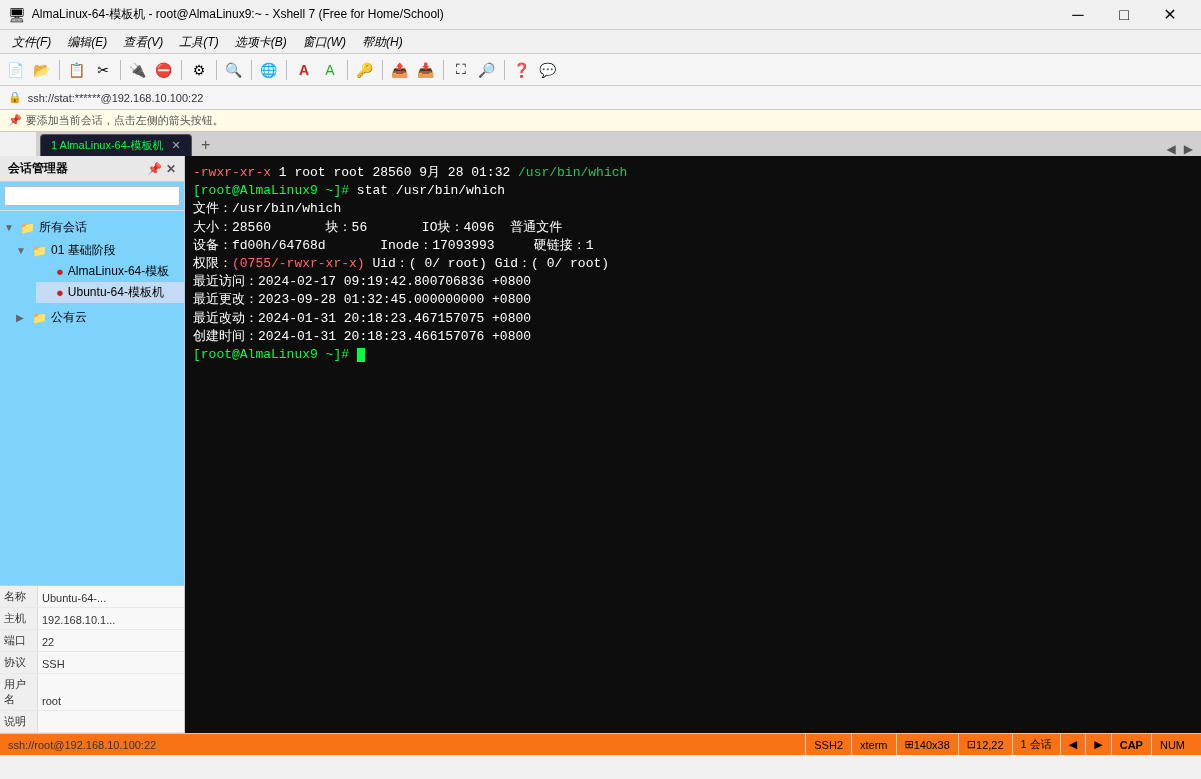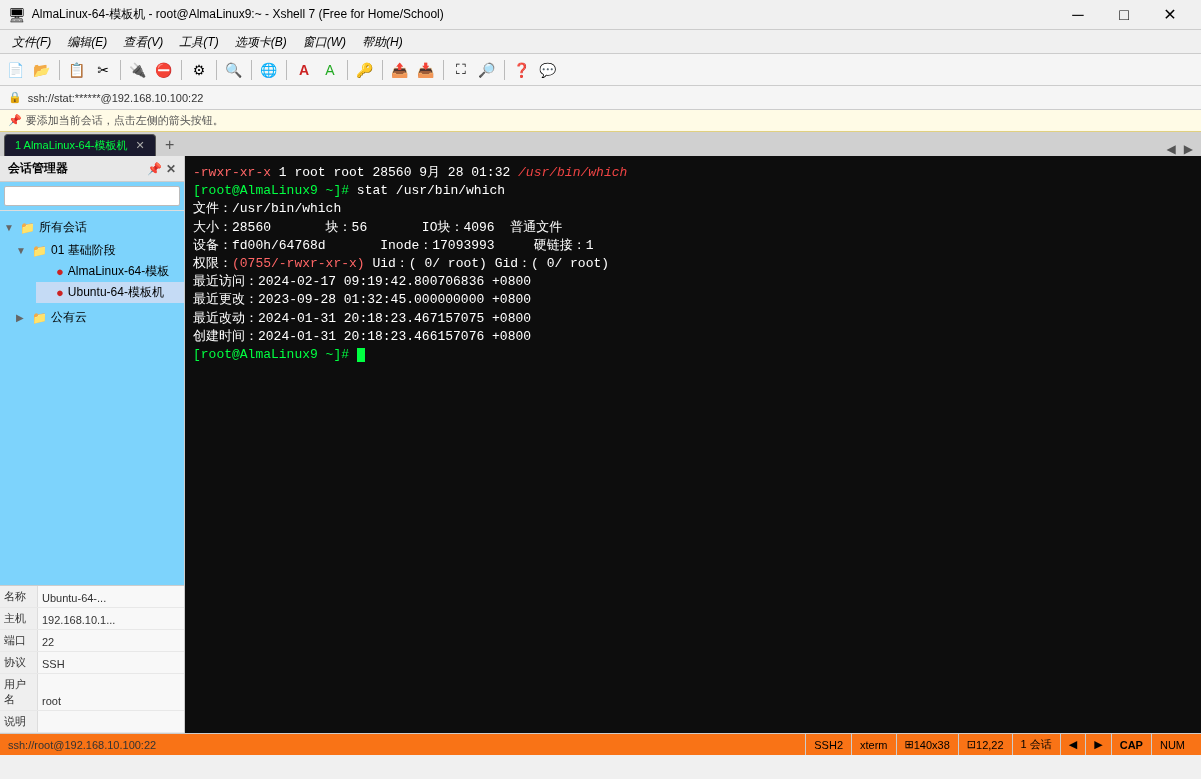--- a/index.html
+++ b/index.html
@@ -101,21 +101,21 @@
       width: 38px; min-width: 38px; padding: 3px 4px; color: #333; background: #efefef;
       border-right: 1px solid #ddd;
     }
     .info-row .info-value {
       padding: 3px 4px; color: #333; overflow: hidden; text-overflow: ellipsis; white-space: nowrap;
     }
 
     
     #tab-bar {
       display: flex; align-items: flex-end; height: 24px; background: #d0d0d0;
-      padding: 0 4px; gap: 0;
+      padding: 0 4px; gap: 0; margin-left: 36px;
     }
     .tab {
       display: flex; align-items: center; gap: 4px; padding: 0 10px;
       height: 22px; background: #c0c0c0; border: 1px solid #aaa; border-bottom: none;
       cursor: pointer; font-size: 11px; white-space: nowrap; border-radius: 4px 4px 0 0;
       margin-right: 2px;
     }
     .tab.active { background: #1a1a2e; color: #00ff41; border-color: #555; }
     .tab .tab-close { font-size: 11px; color: #888; margin-left: 4px; }
     .tab.active .tab-close { color: #aaa; }
@@ -123,21 +123,21 @@
     .tab-nav { display: flex; align-items: center; margin-left: auto; }
     .tab-nav-btn { background: transparent; border: none; cursor: pointer; font-size: 12px; color: #555; padding: 0 4px; }
 
     
     #terminal {
       flex: 1; background: #0d0d0d; color: #cccccc; font-family: 'Courier New', Consolas, monospace;
       font-size: 13px; padding: 8px; overflow-y: auto; line-height: 1.4;
     }
     .t-green { color: #00ff41; }
     .t-white { color: #ffffff; }
-    .t-highlight { color: #ef4444; background: transparent; font-style: italic; }
+    .t-highlight { color: #22c55e; background: transparent; }
     .t-perm { color: #ff6666; }
     .cursor { display: inline-block; width: 8px; height: 14px; background: #00ff41; vertical-align: text-bottom; animation: blink 1s step-end infinite; }
     @keyframes blink { 50% { opacity: 0; } }
 
     
     #status-bar {
       display: flex; align-items: center; height: 22px; background: #f97316;
       border-top: 1px solid #ccc; padding: 0 8px; gap: 0; font-size: 11px;
     }
     #status-bar .status-addr { flex: 1; color: #333; }

